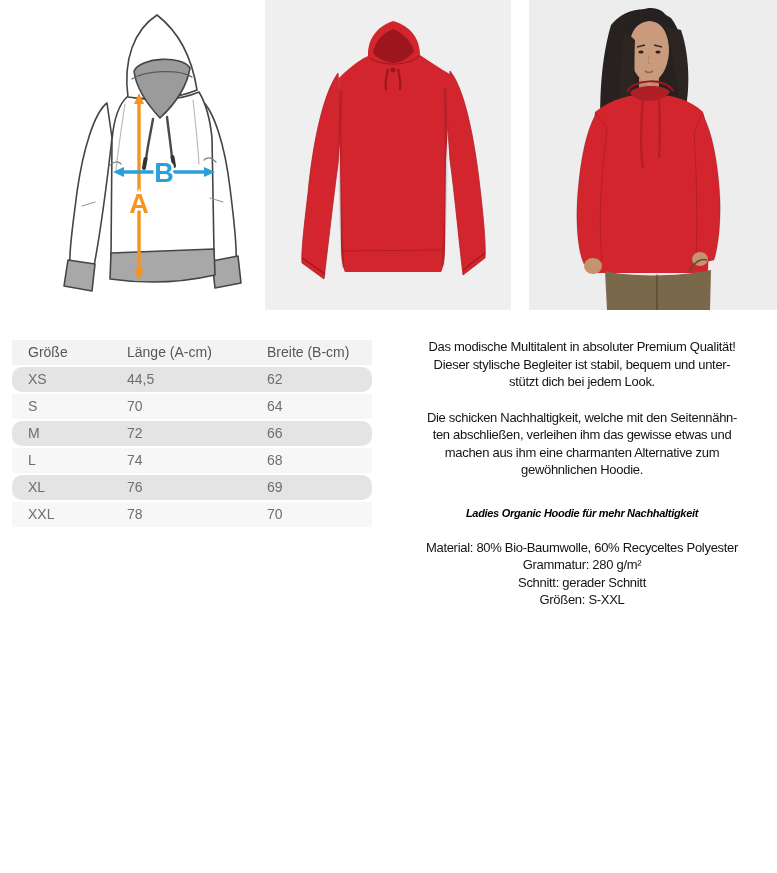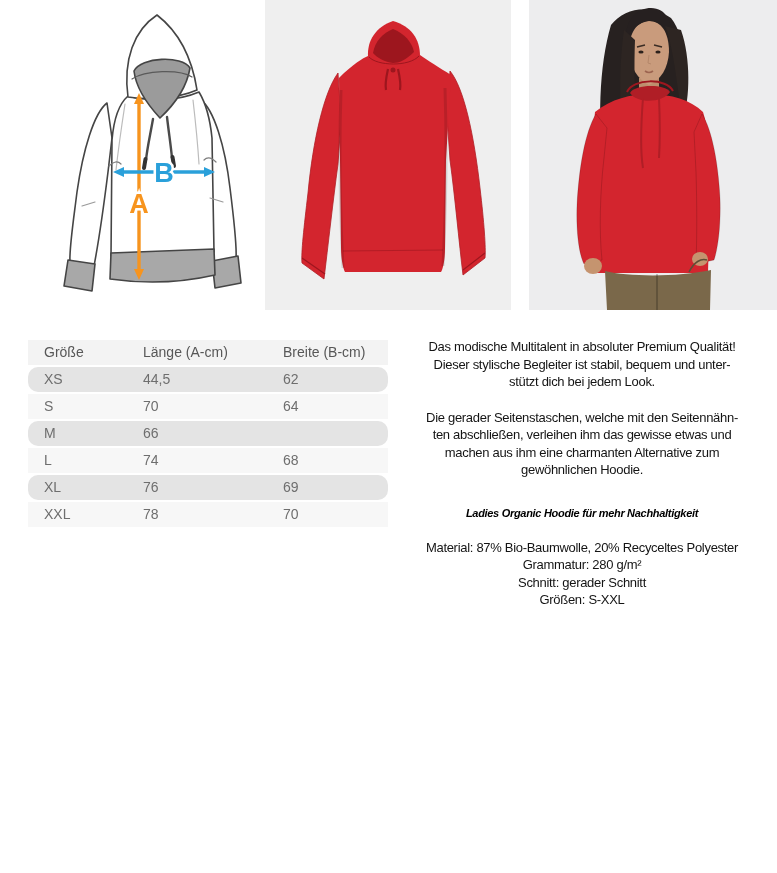--- a/index.html
+++ b/index.html
@@ -4,21 +4,21 @@
 <style>
   html,body{margin:0;padding:0;background:#ffffff;}
   .page{position:relative;width:777px;height:873px;background:#ffffff;overflow:hidden;
         font-family:"Liberation Sans", sans-serif;}
   .panel{position:absolute;top:0;height:310px;overflow:hidden;}
   .diagram-panel{left:30px;width:225px;background:#ffffff;}
   .flat-photo-panel{left:265px;width:246px;}
   .model-photo-panel{left:529px;width:248px;}
 
   
-  .size-table{position:absolute;left:28px;top:340px;width:360px;font-size:14px;color:#6e6e6e;}
+  .size-table{position:absolute;left:12px;top:340px;width:360px;font-size:14px;color:#6e6e6e;}
   .trow{display:flex;height:25px;line-height:25px;margin-bottom:2px;}
   .thead{background:#f3f3f3;color:#575757;}
   .row-odd{background:#e4e4e4;border-radius:10px;}
   .row-even{background:#f7f7f7;}
   .c1{width:99px;padding-left:16px;}
   .c2{width:140px;}
   .c3{flex:1;}
 
   
   .desc{position:absolute;left:412px;top:338px;width:340px;font-size:13px;
@@ -153,20 +153,21 @@
       <div class="c2">44,5</div>
       <div class="c3">62</div>
     </div>
     <div class="trow row-even">
       <div class="c1">S</div>
       <div class="c2">70</div>
       <div class="c3">64</div>
     </div>
     <div class="trow row-odd">
       <div class="c1">M</div>
+      <div class="c2">72</div>
       <div class="c3">66</div>
     </div>
     <div class="trow row-even">
       <div class="c1">L</div>
       <div class="c2">74</div>
       <div class="c3">68</div>
     </div>
     <div class="trow row-odd">
       <div class="c1">XL</div>
       <div class="c2">76</div>
@@ -179,28 +180,28 @@
     </div>
   </div>
 
   <div class="desc">
     <div>
       <div class="dline">Das modische Multitalent in absoluter Premium Qualität!</div>
       <div class="dline">Dieser stylische Begleiter ist stabil, bequem und unter-</div>
       <div class="dline">stützt dich bei jedem Look.</div>
     </div>
     <div class="para2">
-      <div class="dline">Die gerader Seitenstaschen, welche mit den Seitennähn-</div>
+      <div class="dline">Die schicken Nachhaltigkeit, welche mit den Seitennähn-</div>
       <div class="dline">ten abschließen, verleihen ihm das gewisse etwas und</div>
       <div class="dline">machen aus ihm eine charmanten Alternative zum</div>
       <div class="dline">gewöhnlichen Hoodie.</div>
     </div>
     <div class="desc-heading">Ladies Organic Hoodie für mehr Nachhaltigkeit</div>
     <div class="spec-list">
-      <div class="dline">Material: 87% Bio-Baumwolle, 20% Recyceltes Polyester</div>
+      <div class="dline">Material: 80% Bio-Baumwolle, 60% Recyceltes Polyester</div>
       <div class="dline">Grammatur: 280 g/m²</div>
       <div class="dline">Schnitt: gerader Schnitt</div>
       <div class="dline">Größen: S-XXL</div>
     </div>
   </div>
 
 
 </div>
 
 </body></html>

